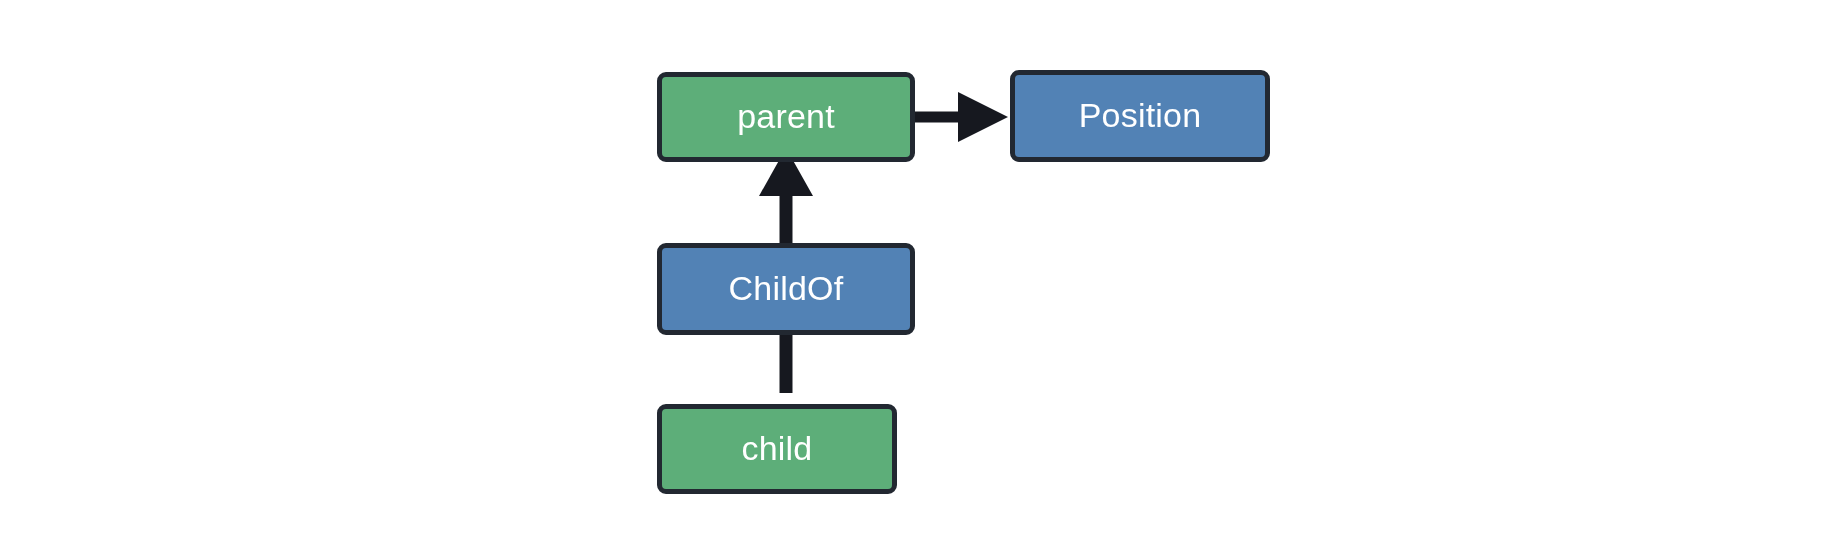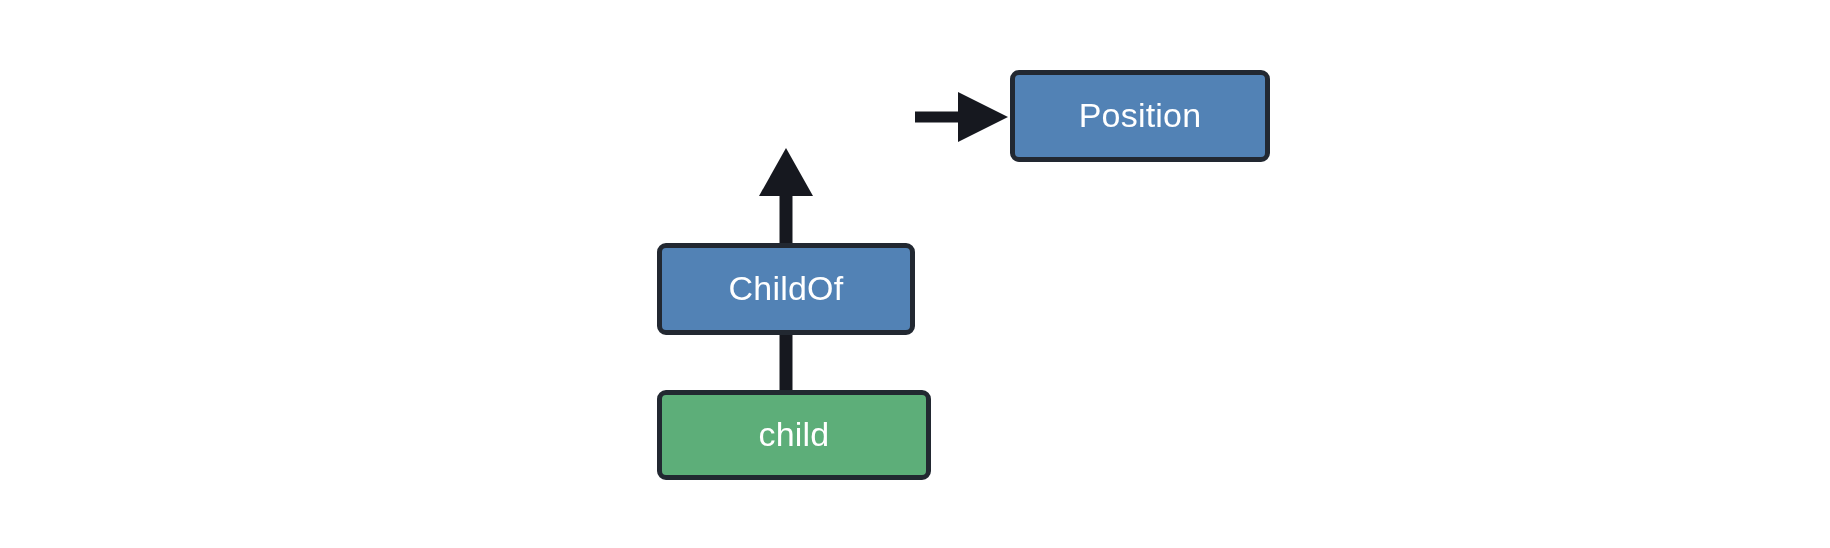--- a/index.html
+++ b/index.html
@@ -62,26 +62,29 @@
     <g>
       <line x1="786" y1="243" x2="786" y2="180" stroke="#16181F" stroke-width="13" stroke-linecap="butt"></line>
       <polygon points="786,148 759,196 813,196" fill="#16181F"></polygon>
     </g>
 
     <g>
       <line x1="786" y1="393" x2="786" y2="333" stroke="#16181F" stroke-width="13" stroke-linecap="butt"></line>
     </g>
   </svg>
 
+  <div class="node" id="node-parent" style="left:657px; top:72px; width:258px; height:90px; background:#5DAE79; border:5px solid #222831;">
+    <span class="node-label">parent</span>
+  </div>
 
   <div class="node" id="node-position" style="left:1010px; top:70px; width:260px; height:92px; background:#5282B5; border:5px solid #222831;">
     <span class="node-label">Position</span>
   </div>
 
   <div class="node" id="node-childof" style="left:657px; top:243px; width:258px; height:92px; background:#5282B5; border:5px solid #222831;justify-content:center;">
     <span class="node-label">ChildOf</span>
   </div>
 
-  <div class="node" id="node-child" style="left:657px; top:390px; width:274px; height:90px; background:#5DAE79; border:5px solid #222831;">
+  <div class="node" id="node-child" style="left:657px; top:404px; width:240px; height:90px; background:#5DAE79; border:5px solid #222831;">
     <span class="node-label">child</span>
   </div>
 
 </div>
 
 </body></html>

